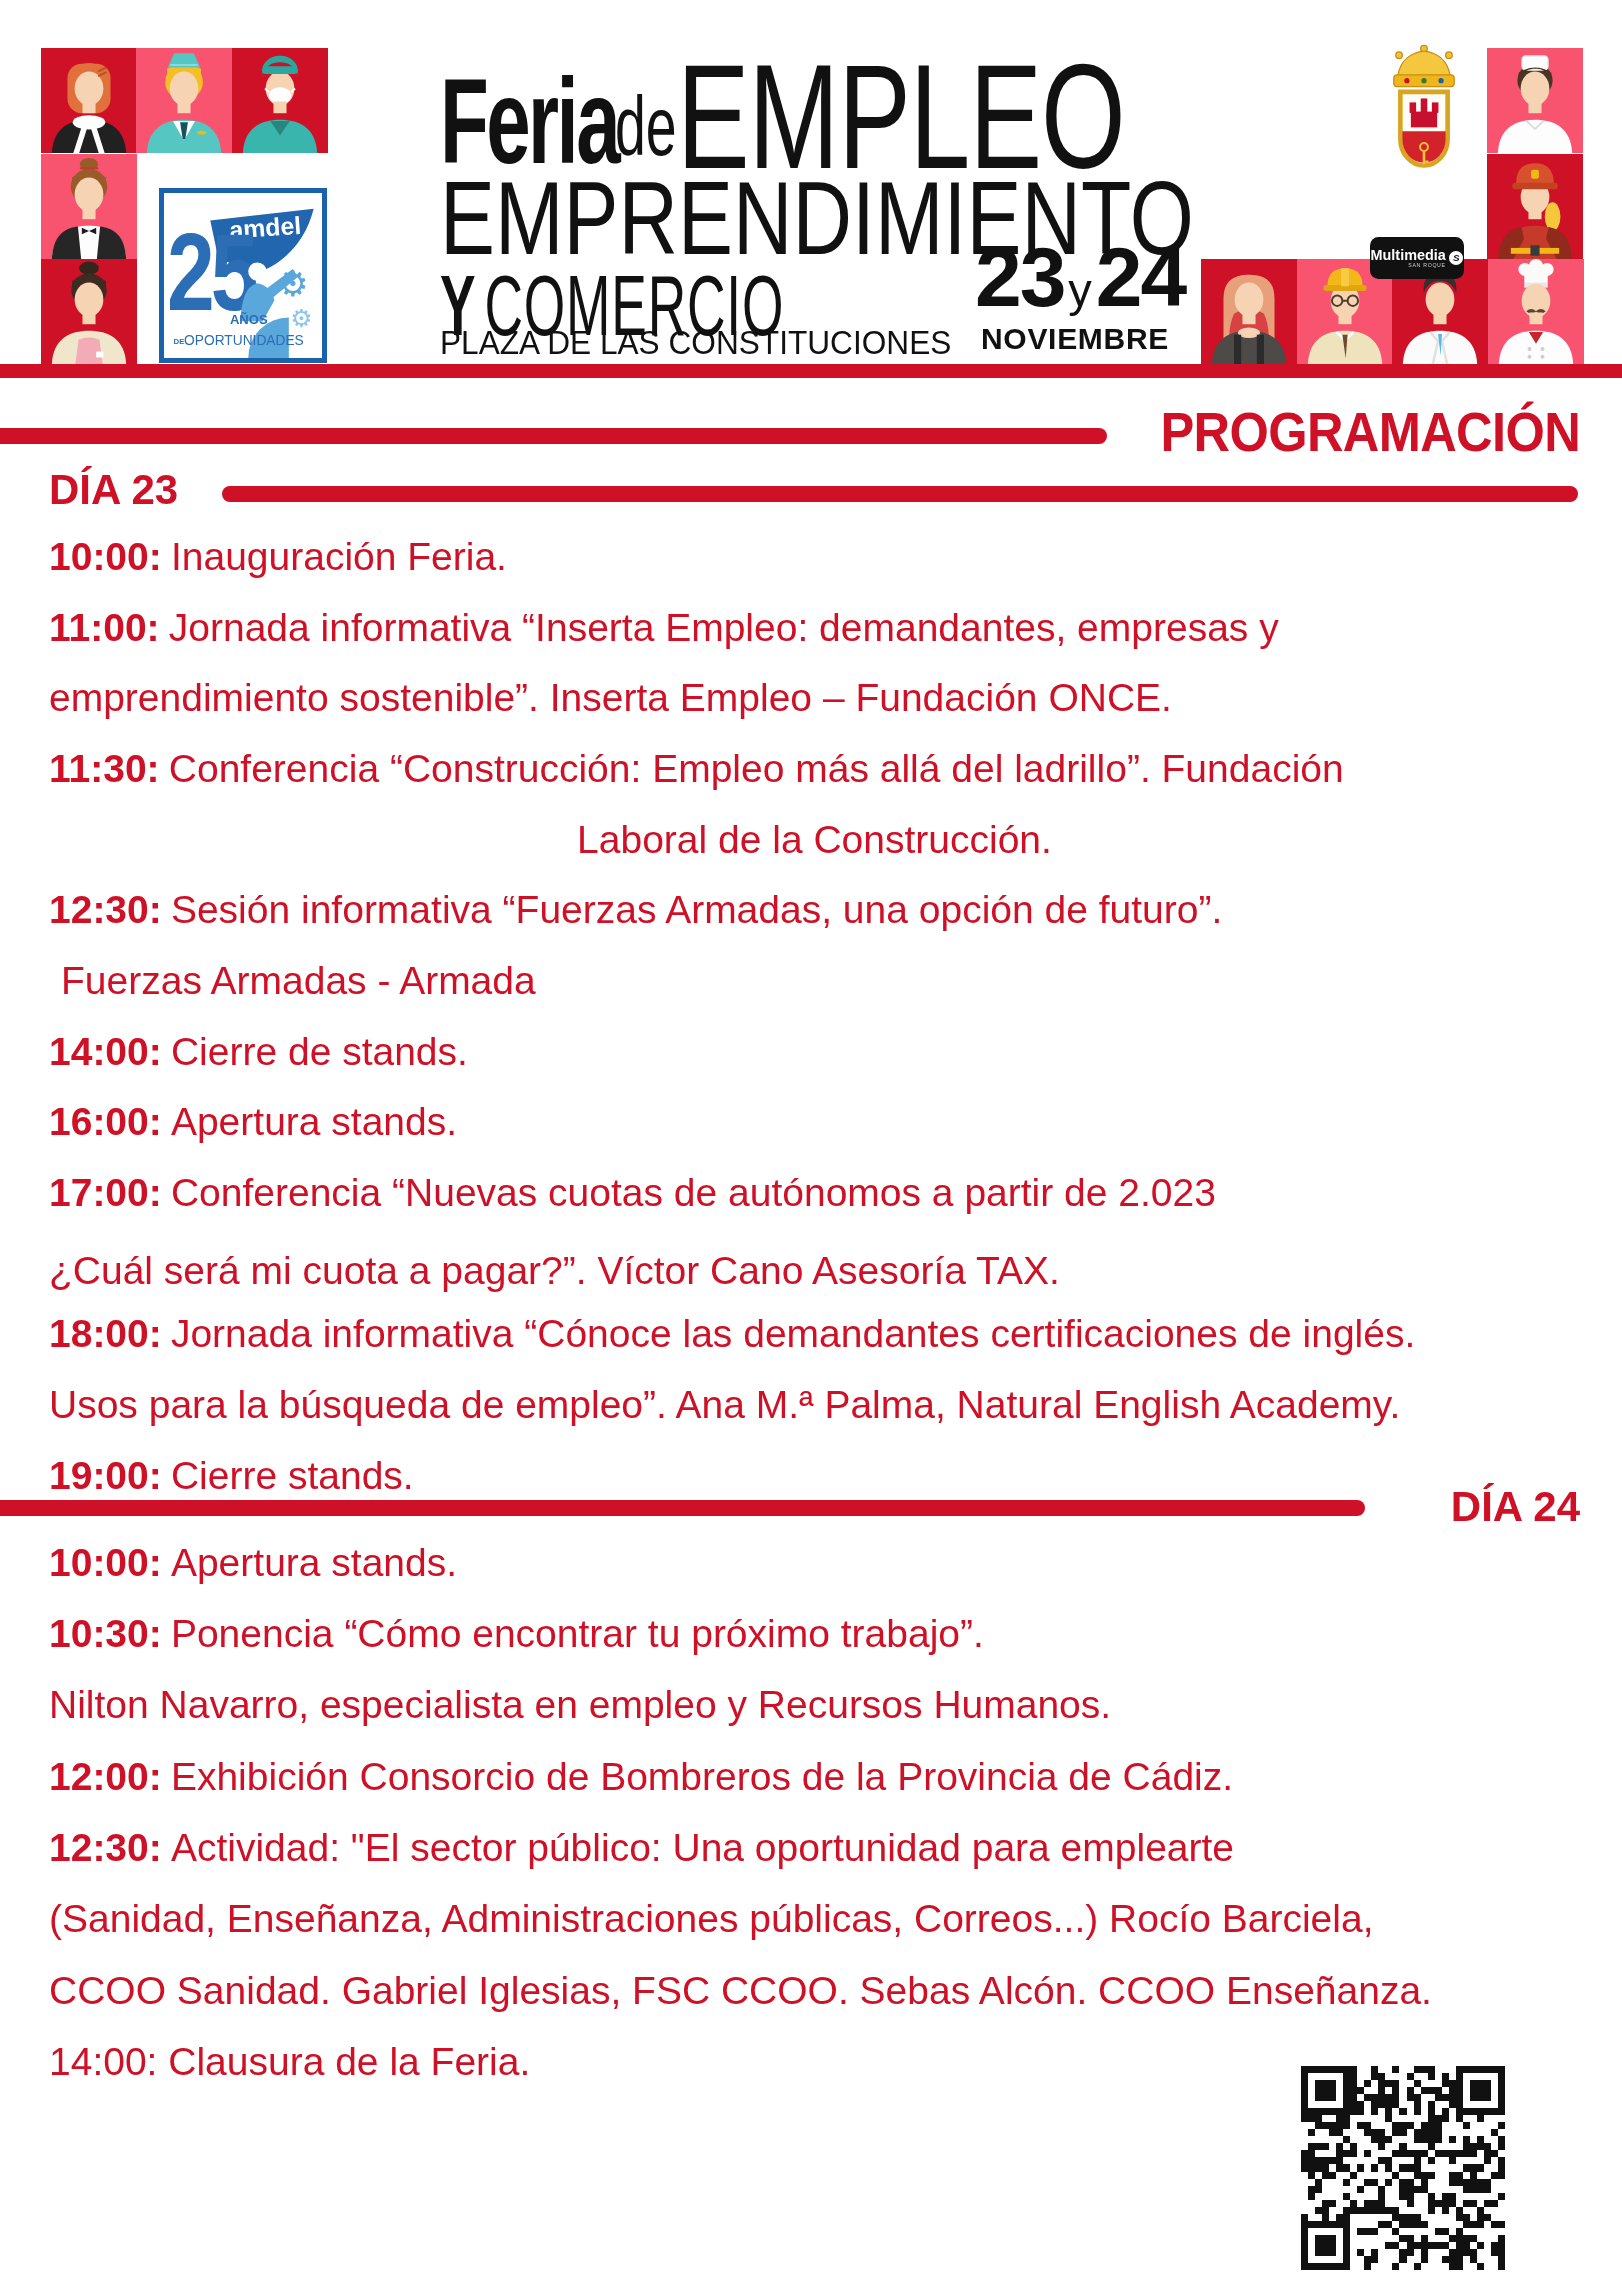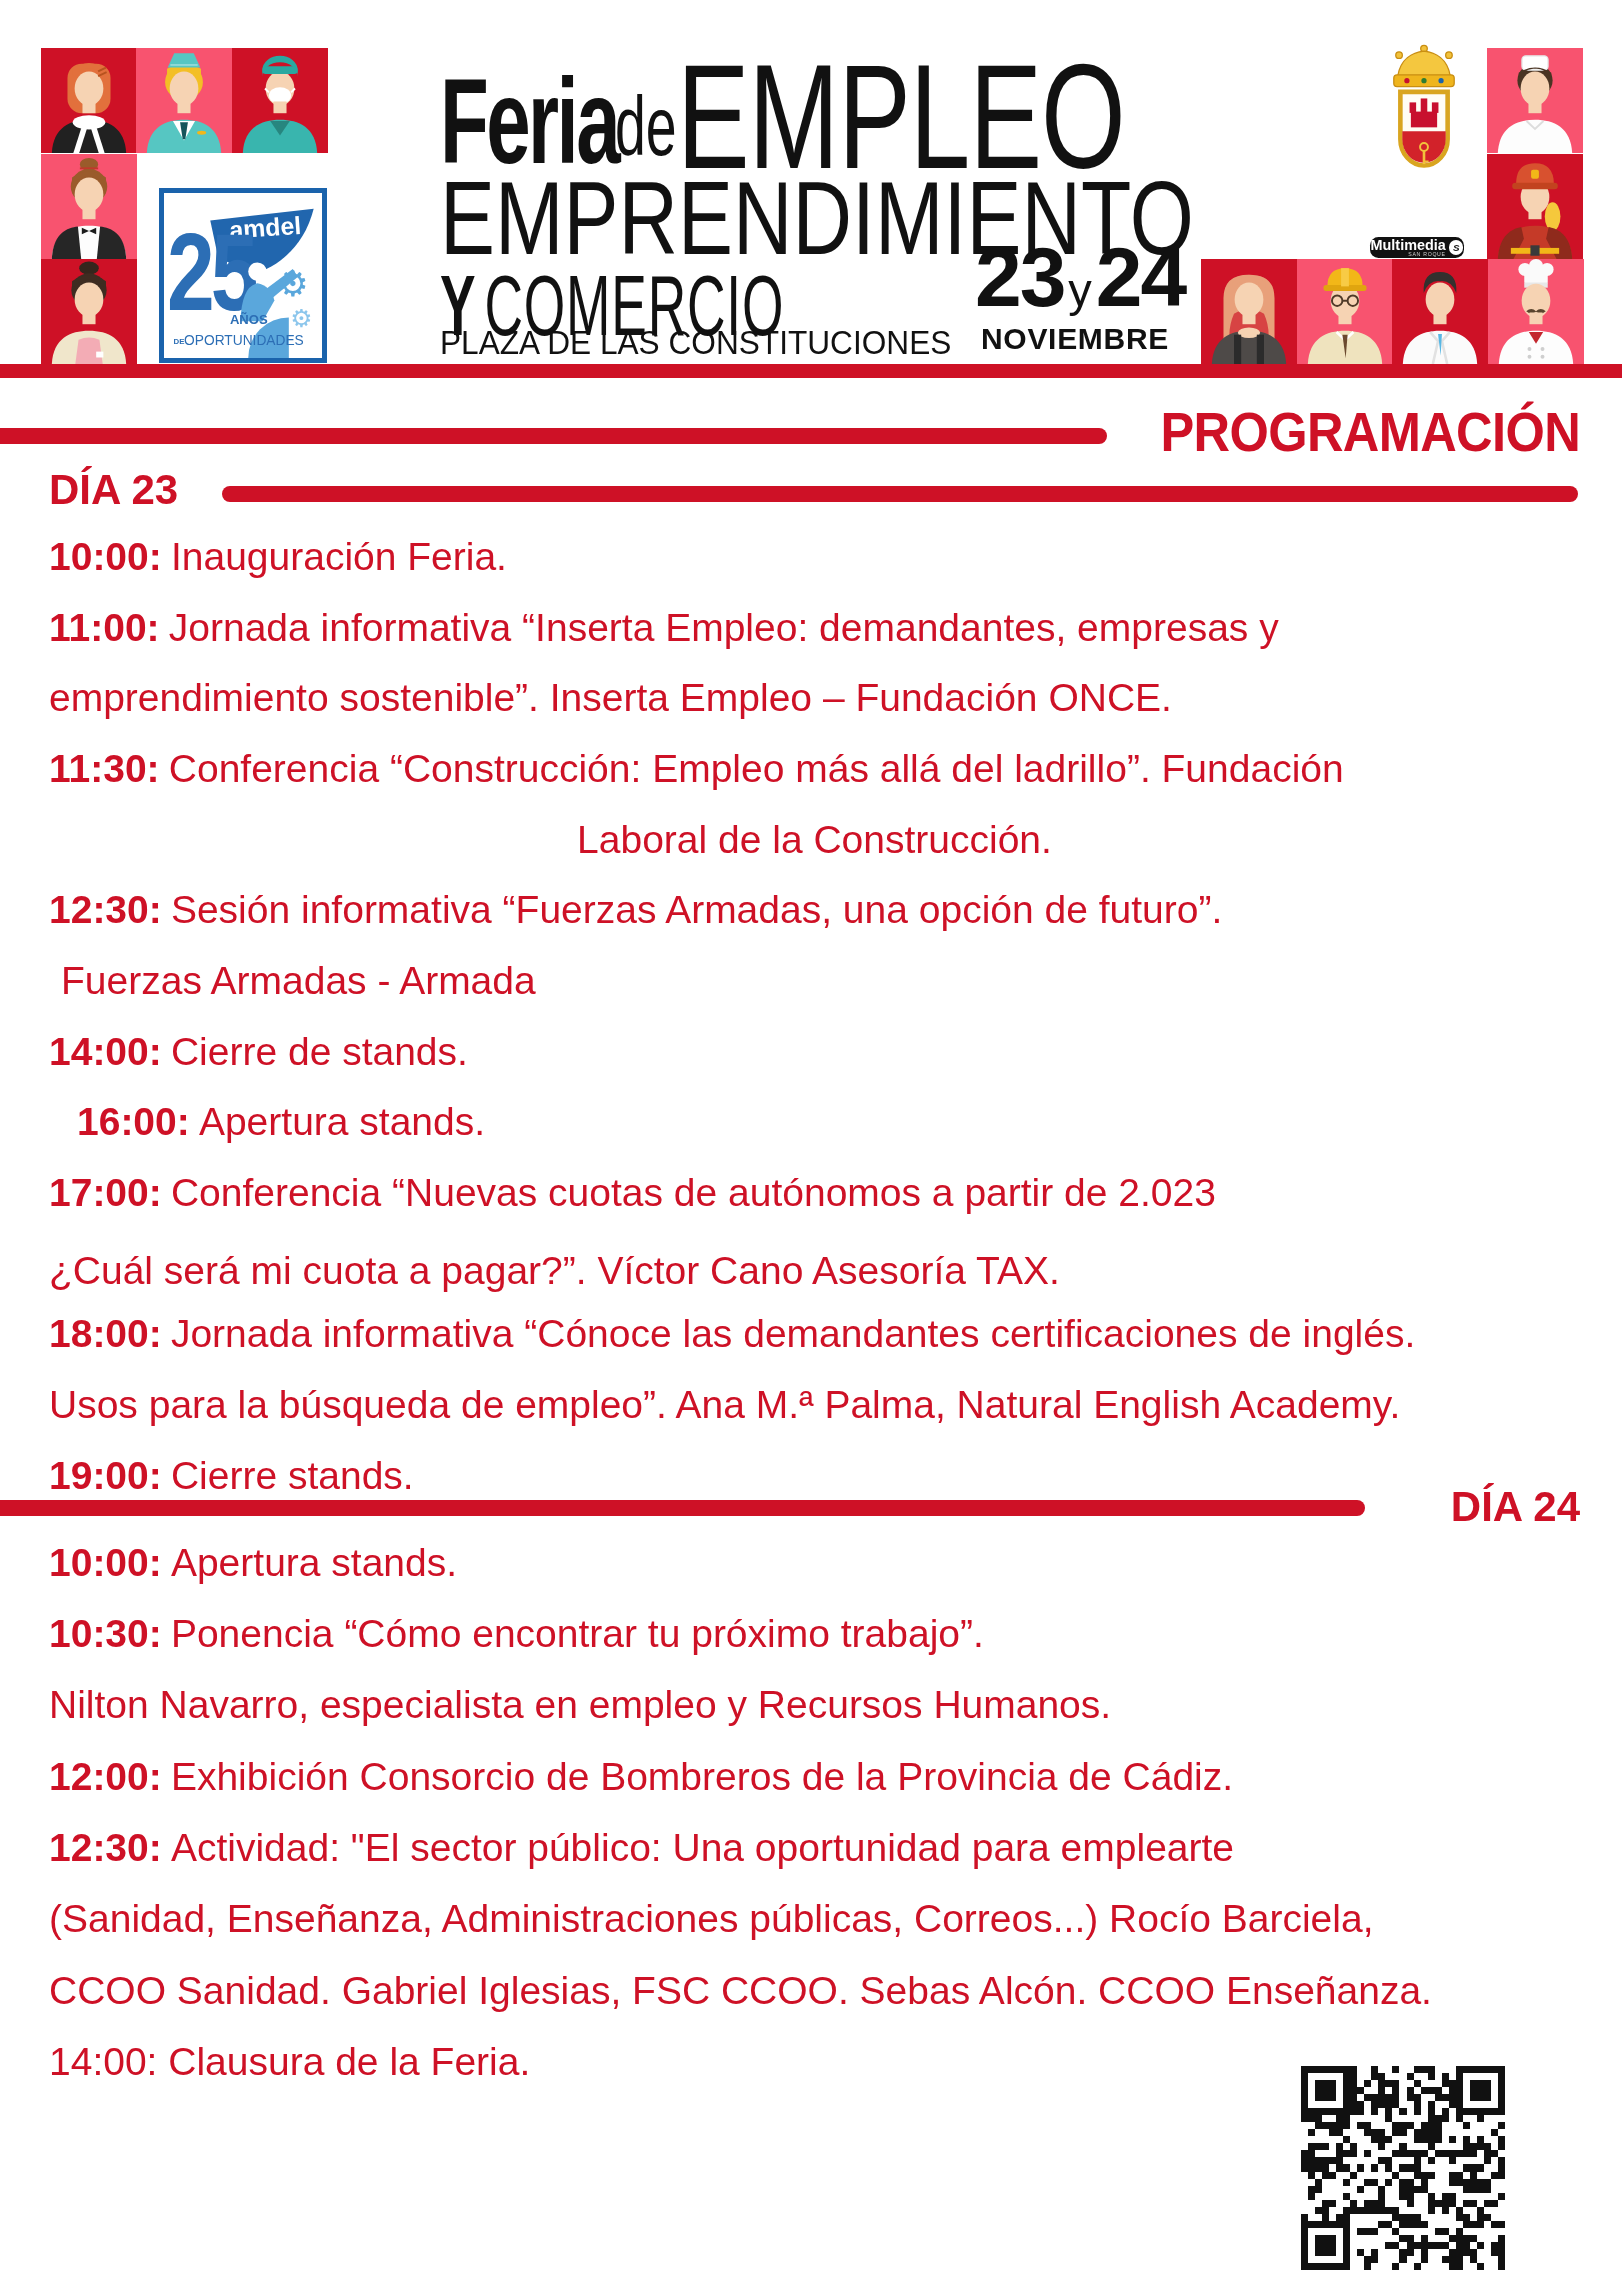--- a/index.html
+++ b/index.html
@@ -33,21 +33,21 @@
   .t-daynum{font-size:84px;font-weight:700;letter-spacing:-2px;}
   .t-conj{font-size:47px;font-weight:400;margin:0 3.9px;}
   .t-month{position:absolute;left:541px;top:271px;font-size:30px;font-weight:700;letter-spacing:0.7px;}
   
   .council{position:absolute;left:1311px;top:105px;color:#3c3c3c;}
   .c1{font-size:33px;font-weight:300;line-height:42px;}
   .c2{font-size:33px;font-weight:300;line-height:42px;margin-top:2.6px;}
   .c3{font-size:37px;font-weight:700;color:#111;margin-top:3.9px;white-space:nowrap;}
   .crest{position:absolute;left:1382px;top:42px;width:84px;height:151px;}
   .crest svg{width:100%;height:100%;display:block;}
-  .mm-badge{position:absolute;left:1370px;top:237px;width:94px;height:21px;background:#111;
+  .mm-badge{position:absolute;left:1370px;top:237px;width:94px;height:42px;background:#111;
             border-radius:8.5px;color:#fff;display:flex;align-items:center;justify-content:center;gap:3.3px;text-align:right;}
   .mm-text{display:flex;flex-direction:column;align-items:flex-end;line-height:1;}
   .mm-brand{font-size:14.4px;font-weight:700;}
   .mm-sub{font-size:5.2px;letter-spacing:0.7px;color:#cfcfcf;}
   .mm-icon{width:14.4px;height:14.4px;border-radius:50%;background:#fff;color:#111;font-size:9.8px;
            font-weight:700;font-style:italic;display:flex;align-items:center;justify-content:center;}
   
   .bar{position:absolute;background:#CE1126;}
   .bar-full{left:0;top:364px;width:1623px;height:14.4px;}
   .bar-prog{left:0;top:428px;width:1107px;height:15.7px;border-radius:0 7.9px 7.9px 0;}
@@ -298,21 +298,21 @@
   <div class="bar bar-day1"></div>
   <div id="day1-events">
       <div class="ev" style="top: 528px;"><b>10:00:</b><span>Inauguración Feria.</span></div>
       <div class="ev" style="top: 599px;"><b>11:00:</b><span>Jornada informativa “Inserta Empleo: demandantes, empresas y</span></div>
       <div class="ev" style="top: 669px;"><span>emprendimiento sostenible”. Inserta Empleo – Fundación ONCE.</span></div>
       <div class="ev" style="top: 740px;"><b>11:30:</b><span>Conferencia “Construcción: Empleo más allá del ladrillo”. Fundación</span></div>
       <div class="ev" style="top: 811px; text-align: center;"><span>Laboral de la Construcción.</span></div>
       <div class="ev" style="top: 881px;"><b>12:30:</b><span>Sesión informativa “Fuerzas Armadas, una opción de futuro”.</span></div>
       <div class="ev" style="top: 952px; margin-left: 12px;"><span>Fuerzas Armadas - Armada</span></div>
       <div class="ev" style="top: 1023px;"><b>14:00:</b><span>Cierre de stands.</span></div>
-      <div class="ev" style="top: 1093px; margin-left: 28px;"><b>16:00:</b><span>Apertura stands.</span></div>
+      <div class="ev" style="top: 1093px;"><b>16:00:</b><span>Apertura stands.</span></div>
       <div class="ev" style="top: 1164px;"><b>17:00:</b><span>Conferencia “Nuevas cuotas de autónomos a partir de 2.023</span></div>
       <div class="ev" style="top: 1242px;"><span>¿Cuál será mi cuota a pagar?”. Víctor Cano Asesoría TAX.</span></div>
       <div class="ev" style="top: 1305px;"><b>18:00:</b><span>Jornada informativa “Cónoce las demandantes certificaciones de inglés.</span></div>
       <div class="ev" style="top: 1376px;"><span>Usos para la búsqueda de empleo”. Ana M.ª Palma, Natural English Academy.</span></div>
       <div class="ev" style="top: 1447px;"><b>19:00:</b><span>Cierre stands.</span></div>
     </div>
 
   <div class="bar bar-day2"></div>
   <div class="day-label day2-label">DÍA 24</div>
   <div id="day2-events">

